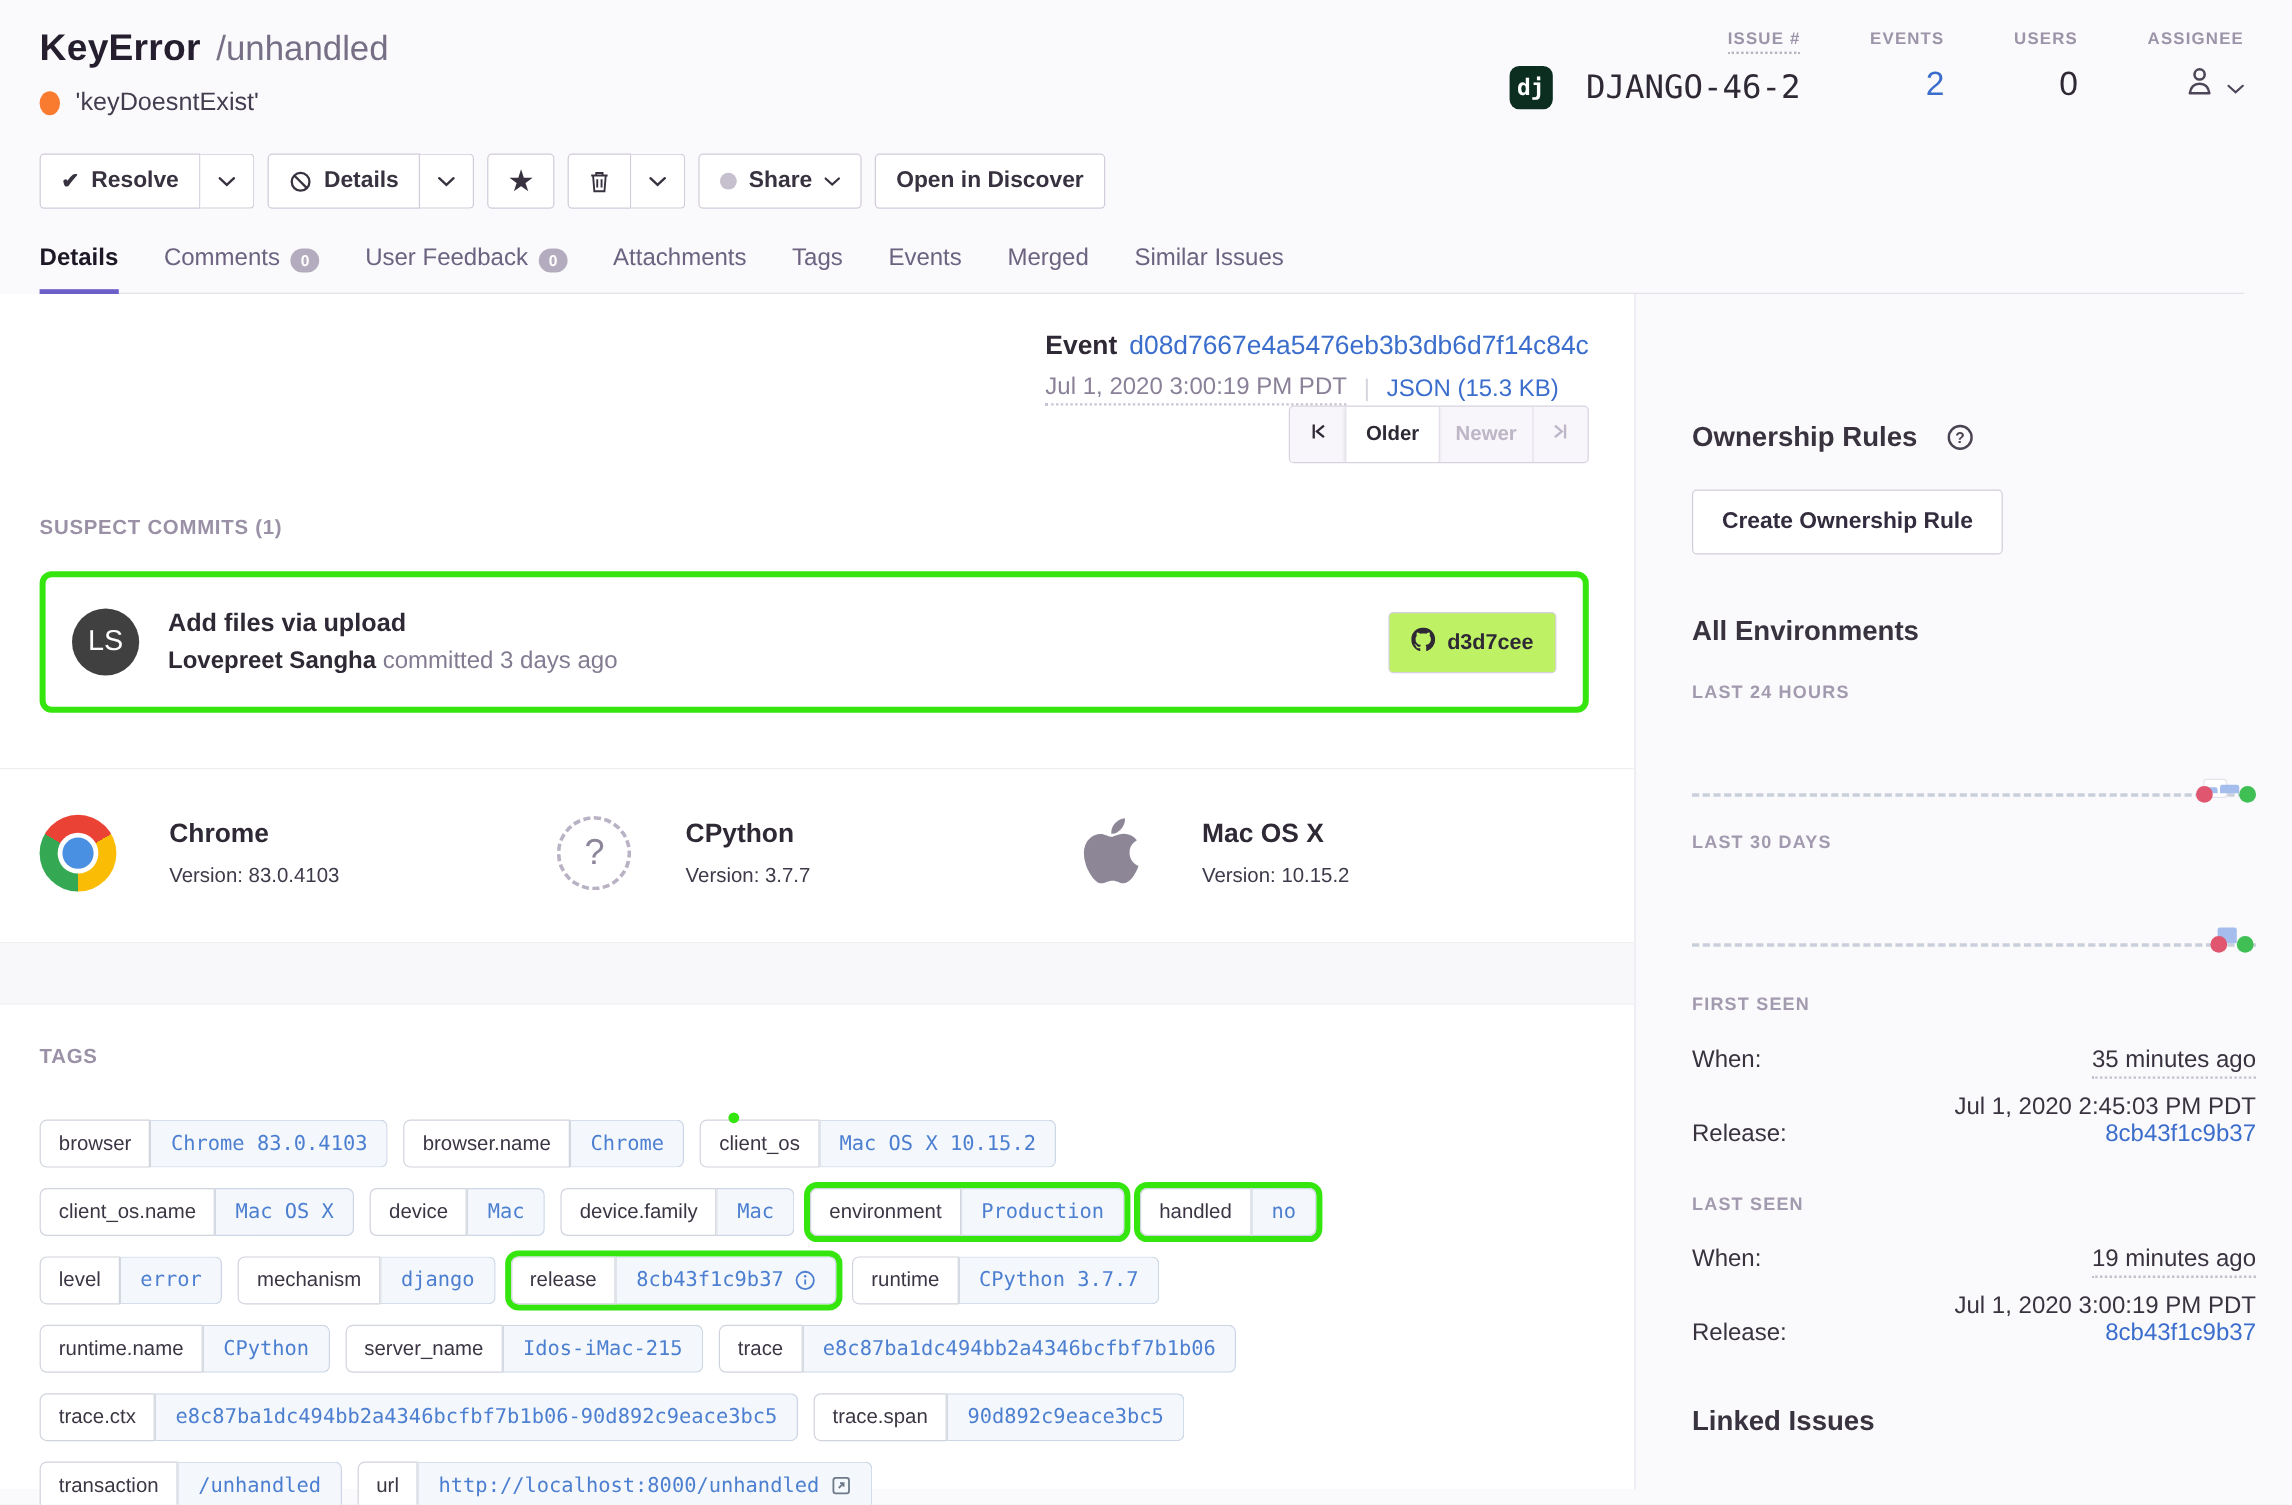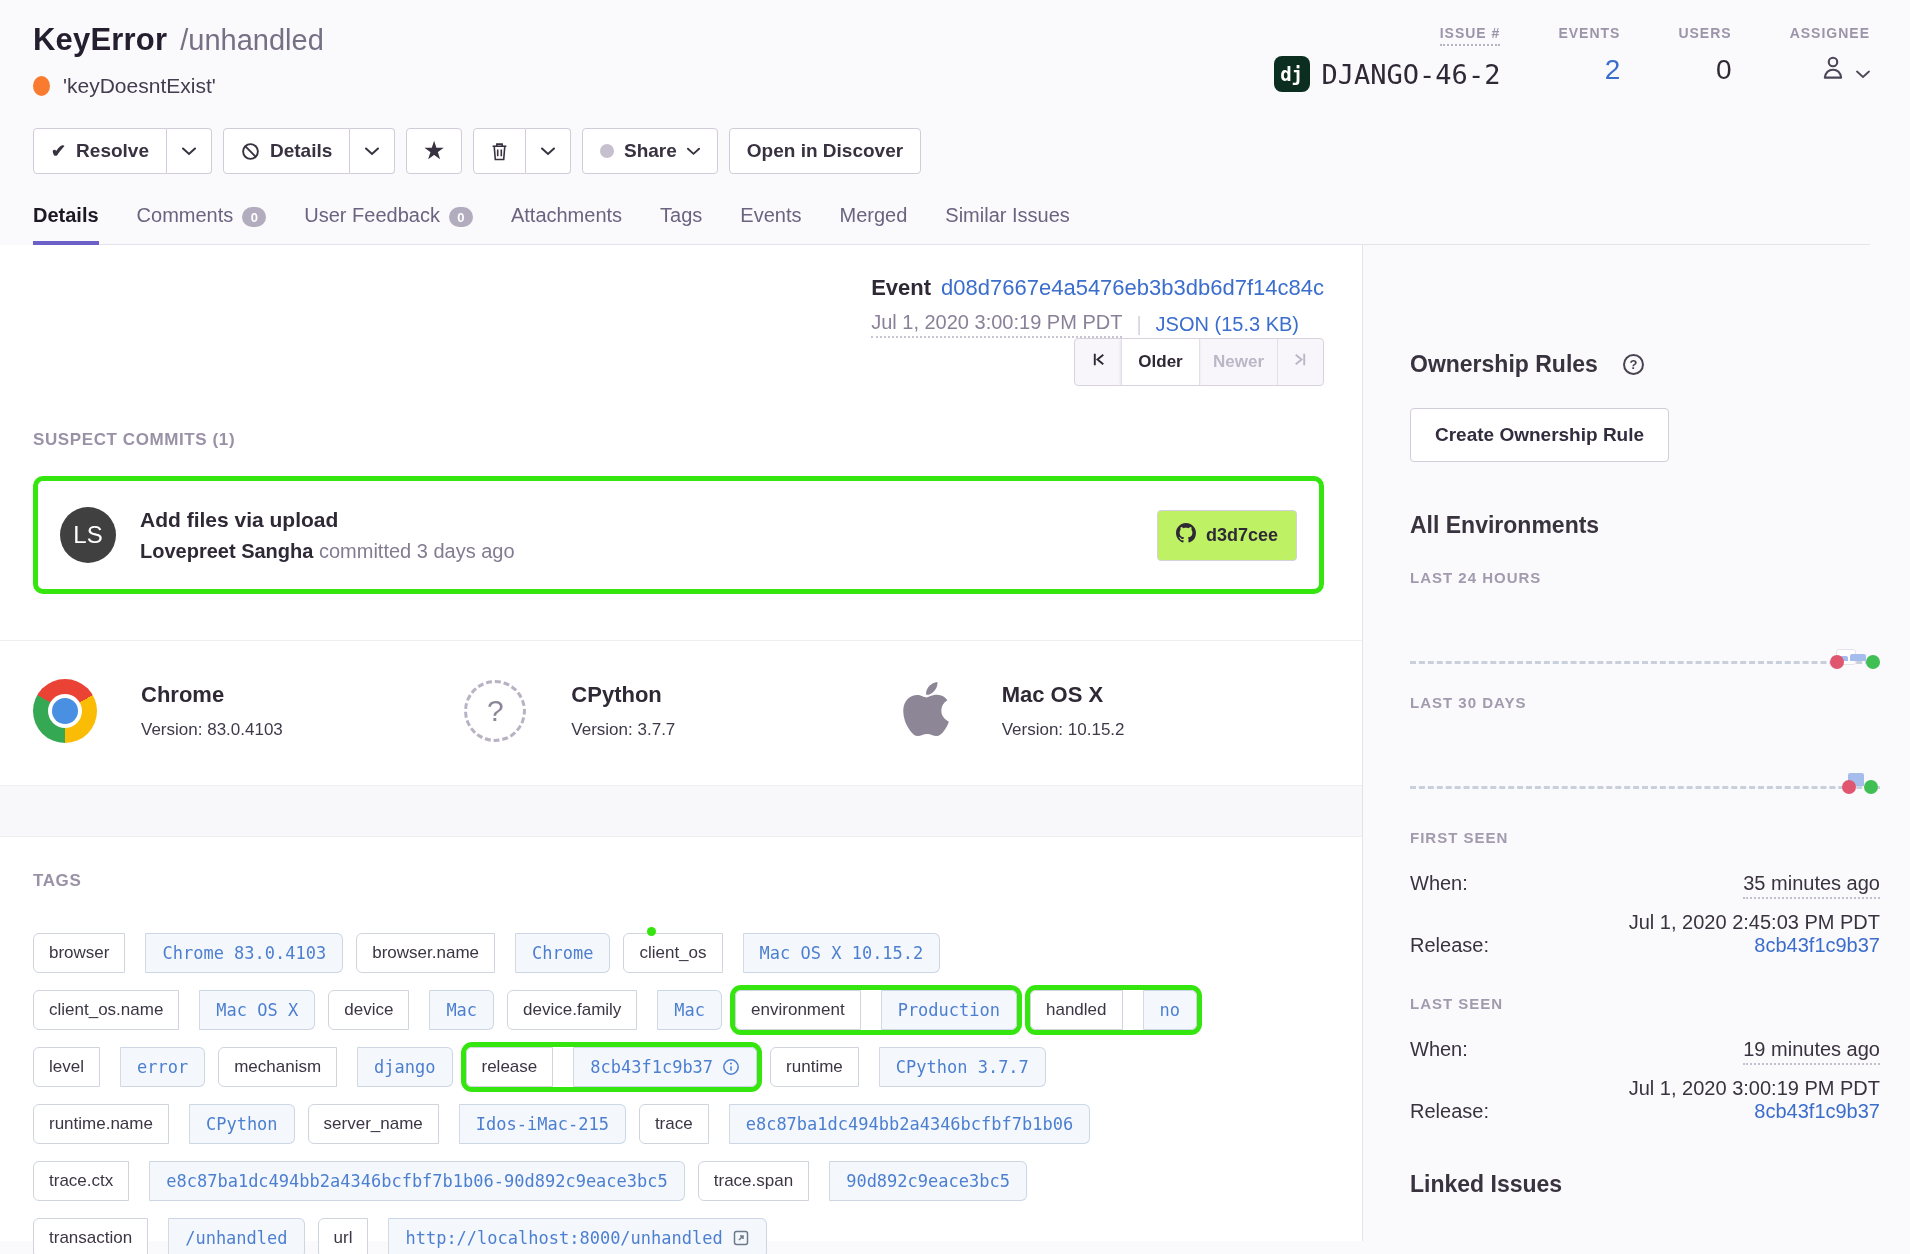--- a/index.html
+++ b/index.html
@@ -20,21 +20,21 @@
   .culprit-line { display:flex; align-items:center; margin-top:16px; }
   .level-dot { width:17px; height:20px; border-radius:50%; background:#f87b2f; flex:0 0 auto; }
   .culprit { font-size:21px; color:#433d4f; margin-left:13px; }
 
   .stats { display:flex; gap:58px; padding-top:2px; }
   .stat { text-align:right; }
   .stat-label { font-size:14px; font-weight:bold; letter-spacing:1px; color:#9c94a8; display:inline-block; }
   .stat-label.dotted { border-bottom:2px dotted #b9b2c3; padding-bottom:3px; }
   .stat-value { margin-top:10px; font-size:28px; height:36px; display:flex; align-items:center; justify-content:flex-end; }
   .stat-value.blue { color:#3b6ecc; }
-  .issue-id-row { gap:12px; }
+  .issue-id-row { gap:28px; }
   .dj-icon {
     width:36px; height:36px; border-radius:8px; background:#0b2e20; color:#fff;
     display:flex; align-items:center; justify-content:center;
     font-size:19px; font-weight:bold; font-family:"DejaVu Sans Mono", monospace;
   }
   .issue-id-row .mono { font-size:27px; color:#2f2936; }
   .assignee-value { gap:8px; color:#4d4558; }
 
   
   .toolbar { display:flex; gap:11px; margin-top:30px; }
@@ -114,21 +114,21 @@
     transform:translate(-50%,-50%); background:#4a90e2; border-radius:50%; }
   .unknown-icon { width:62px; height:62px; border-radius:50%; border:3px dashed #b9b2c4;
     display:flex; align-items:center; justify-content:center; font-size:30px; color:#8d8599; }
   .apple-icon { color:#8d8696; }
 
   
   .section-break { height:52px; background:#f8f8fa; border-top:1px solid #f0eef3; border-bottom:1px solid #f0eef3; margin-top:2px; }
   .tags-section { padding:34px 38px 0 33px; }
   .tag-rows { margin-top:42px; display:flex; flex-direction:column; gap:17px; }
   .tag-row { display:flex; gap:13px; }
-  .tag-pill { position:relative; display:flex; height:40px; border-radius:6px;gap:20px; }
+  .tag-pill { position:relative; display:flex; height:40px; border-radius:6px; }
   .tag-key { display:flex; align-items:center; padding:0 15px; background:#fff;
              border:1px solid #d0d4dc; border-radius:6px 0 0 6px; font-size:17px; color:#3c3644; white-space:nowrap; }
   .tag-val { display:flex; align-items:center; gap:9px; padding:0 16px; background:#f4f8fc;
              border:1px solid #ccd6e5; border-left:1px solid #d4d9e2; border-radius:0 6px 6px 0;
              font-family:"DejaVu Sans Mono", monospace; font-size:17px; color:#4d7fd0; white-space:nowrap; }
   .tag-pill.hl { box-shadow:0 0 0 5px #35e50e; }
   .tag-dot { position:absolute; top:-6px; left:24px; width:9px; height:9px; border-radius:50%; background:#35e50e; }
   .info-icon, .ext-icon { display:flex; color:#4d7fd0; }
   .ext-icon { color:#6d7888; }
 

